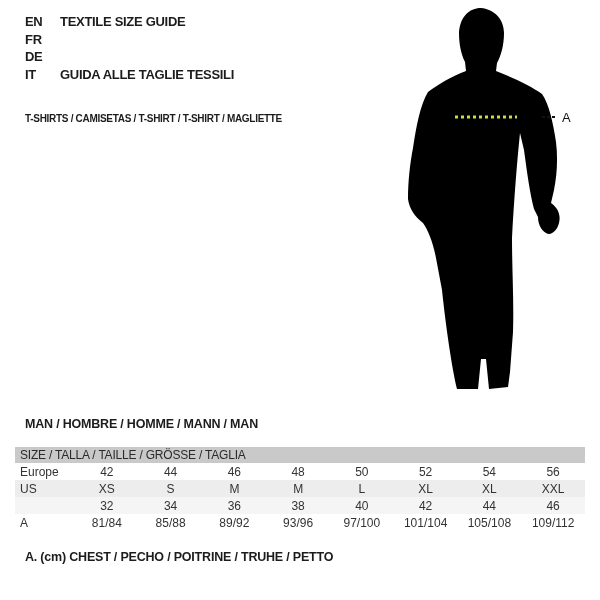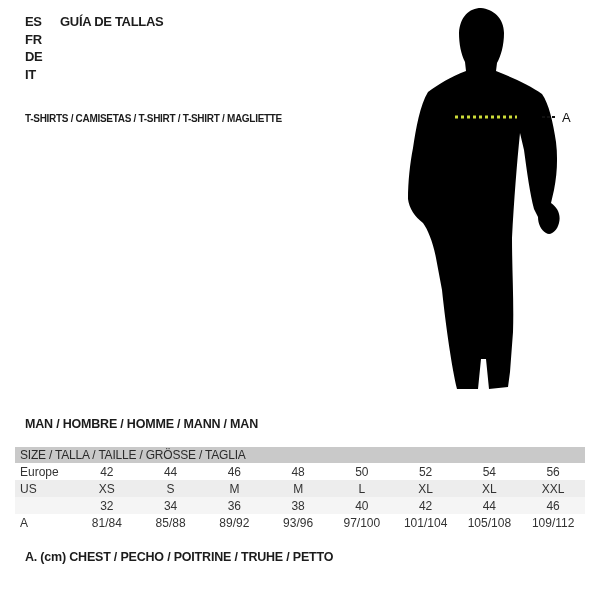--- a/index.html
+++ b/index.html
@@ -57,31 +57,32 @@
   .footnote {
     left: 25px; top: 550px;
     font-size: 12.5px; font-weight: 700; letter-spacing: -0.2px;
   }
 </style>
 </head>
 <body>
 
 <div class="abs lang-list">
   <div class="lang-row">
-    <span class="lang-code">ES</span>
-    <span class="lang-label">GUÍA DE TALLAS</span>
+    <span class="lang-code">EN</span>
+    <span class="lang-label">TEXTILE SIZE GUIDE</span>
   </div>
   <div class="lang-row">
     <span class="lang-code">FR</span>
   </div>
   <div class="lang-row">
     <span class="lang-code">DE</span>
   </div>
   <div class="lang-row">
     <span class="lang-code">IT</span>
+    <span class="lang-label">GUIDA ALLE TAGLIE TESSILI</span>
   </div>
 </div>
 
 <div class="abs categories">
   <div class="category-line">T-SHIRTS / CAMISETAS / T-SHIRT / T-SHIRT / MAGLIETTE</div>
 </div>
 
 <div class="abs figure-wrap">
   <svg width="180" height="400" viewBox="0 0 180 400" xmlns="http://www.w3.org/2000/svg">
     <path fill="#000000" d="

